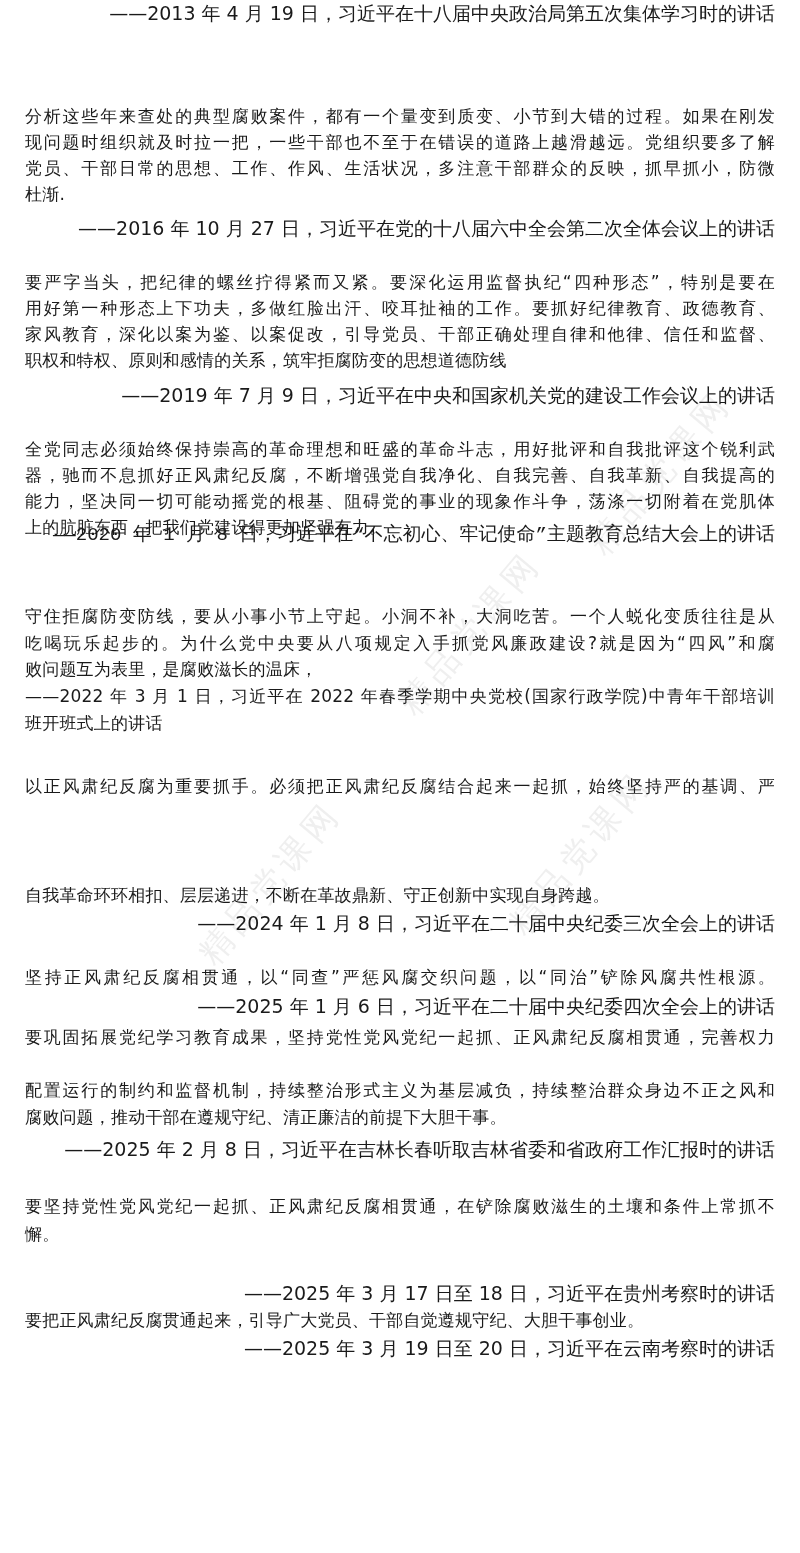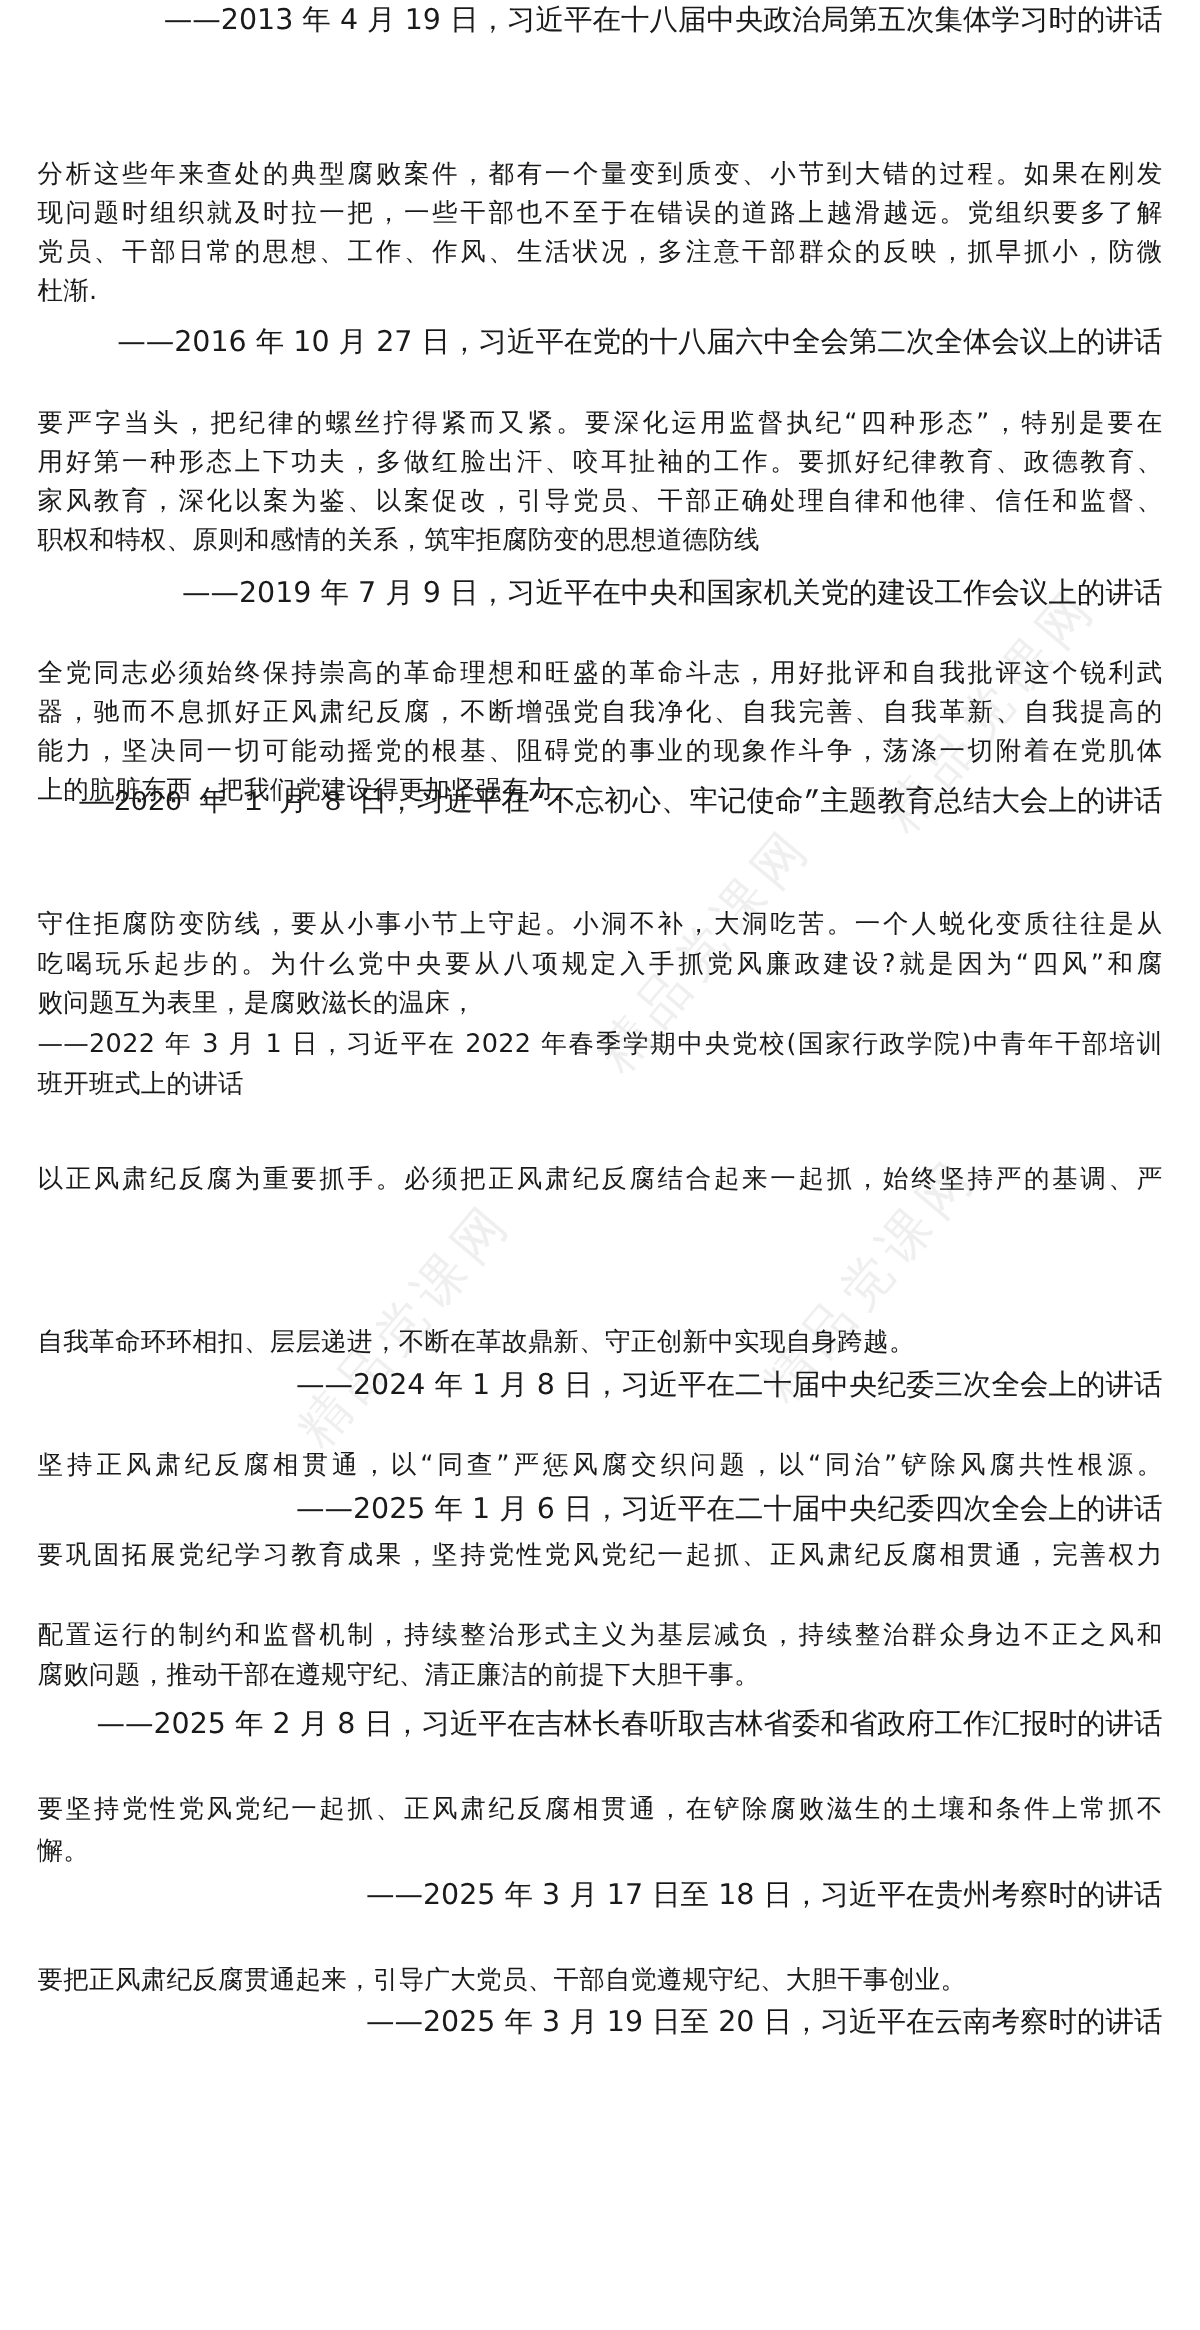--- a/index.html
+++ b/index.html
@@ -100,18 +100,18 @@
   <div class="line justify" style="top:964px;">坚持正风肃纪反腐相贯通，以“同查”严惩风腐交织问题，以“同治”铲除风腐共性根源。</div>
   <div class="src" style="top:993px;">——2025 年 1 月 6 日，习近平在二十届中央纪委四次全会上的讲话</div>
 
   <div class="line justify" style="top:1024px;">要巩固拓展党纪学习教育成果，坚持党性党风党纪一起抓、正风肃纪反腐相贯通，完善权力</div>
   <div class="line justify" style="top:1077px;">配置运行的制约和监督机制，持续整治形式主义为基层减负，持续整治群众身边不正之风和</div>
   <div class="line" style="top:1104px;">腐败问题，推动干部在遵规守纪、清正廉洁的前提下大胆干事。</div>
   <div class="src" style="top:1136px;">——2025 年 2 月 8 日，习近平在吉林长春听取吉林省委和省政府工作汇报时的讲话</div>
 
   <div class="line justify" style="top:1193px;">要坚持党性党风党纪一起抓、正风肃纪反腐相贯通，在铲除腐败滋生的土壤和条件上常抓不</div>
   <div class="line" style="top:1221px;">懈。</div>
-  <div class="src" style="top:1250px;">——2025 年 3 月 17 日至 18 日，习近平在贵州考察时的讲话</div>
+  <div class="src" style="top:1280px;">——2025 年 3 月 17 日至 18 日，习近平在贵州考察时的讲话</div>
 
   <div class="line" style="top:1307px;">要把正风肃纪反腐贯通起来，引导广大党员、干部自觉遵规守纪、大胆干事创业。</div>
   <div class="src" style="top:1335px;">——2025 年 3 月 19 日至 20 日，习近平在云南考察时的讲话</div>
 
 </div>
 
 </body></html>

